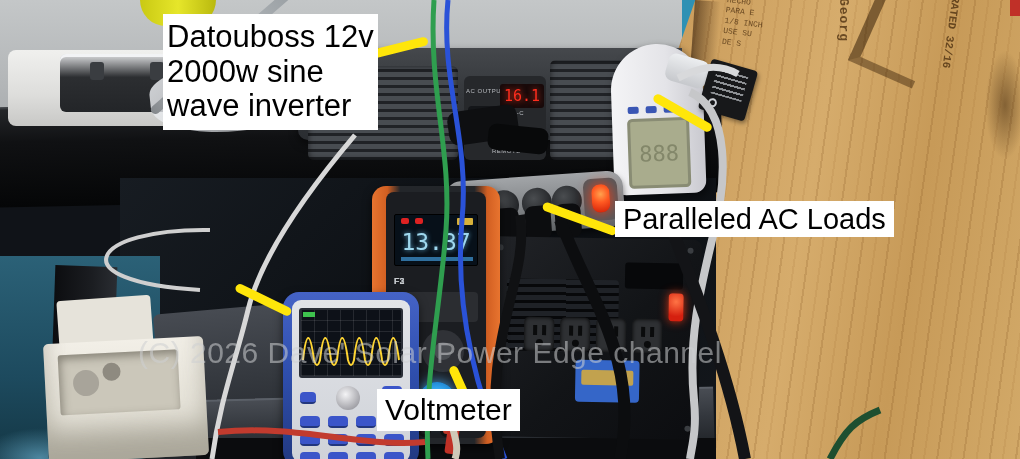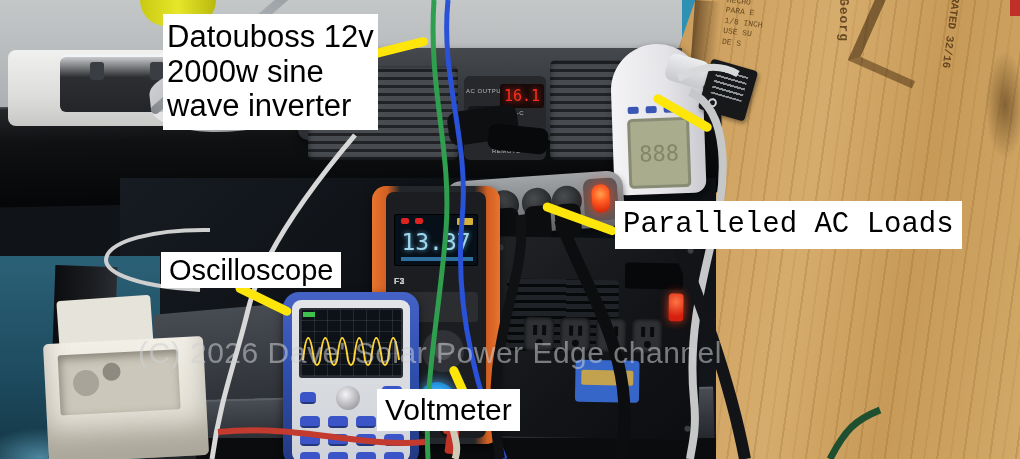--- a/index.html
+++ b/index.html
@@ -206,21 +206,21 @@
   #cables{left:0;top:0;width:1020px;height:459px;pointer-events:none;}
 
   
   .watermark{left:138px;top:336px;font-size:30px;color:rgba(205,208,210,.55);
     letter-spacing:.5px;white-space:nowrap;}
 
   
   .label{background:#fff;color:#000;white-space:pre-line;line-height:1.12;}
   .label-inverter{left:163px;top:14px;font-size:31px;padding:6px 4px;}
   .label-wattmeter{left:711px;top:111px;font-size:29px;padding:2px 8px;}
-  .label-loads{left:615px;top:201px;font-size:29px;padding:8px 8px;font-family:Liberation Mono, monospace;}
+  .label-loads{left:615px;top:201px;font-size:29px;padding:2px 8px;}
   .label-oscilloscope{left:161px;top:252px;font-size:29px;padding:2px 8px;}
   .label-voltmeter{left:377px;top:389px;font-size:30px;padding:4px 8px;}
   .arrow{height:9px;border-radius:5px;background:#ffe60a;transform-origin:left center;}
   .arrow-inverter{left:356px;top:54px;width:74px;transform:rotate(-14deg);}
   .arrow-wattmeter{left:654px;top:92px;width:66px;transform:rotate(30deg);}
   .arrow-loads{left:543px;top:201px;width:78px;transform:rotate(20deg);}
   .arrow-oscilloscope{left:236px;top:282px;width:61px;transform:rotate(26deg);}
   .arrow-voltmeter{left:452px;top:362px;width:37px;transform:rotate(66deg);}
 
   .z-struct{z-index:2;} .z-dev{z-index:10;} .z-cable{z-index:40;}
@@ -436,18 +436,17 @@
   <div class="label label-inverter z-label">Datouboss 12v
 2000w sine
 wave inverter</div>
 
   <div class="arrow arrow-wattmeter z-label"></div>
 
   <div class="arrow arrow-loads z-label"></div>
   <div class="label label-loads z-label">Paralleled AC Loads</div>
 
   <div class="arrow arrow-oscilloscope z-label"></div>
-  <div class="label label-oscilloscope z-label">Oscilloscope</div>
 
   <div class="arrow arrow-voltmeter z-label"></div>
   <div class="label label-voltmeter z-label">Voltmeter</div>
 
 </div>
 
 </body></html>

